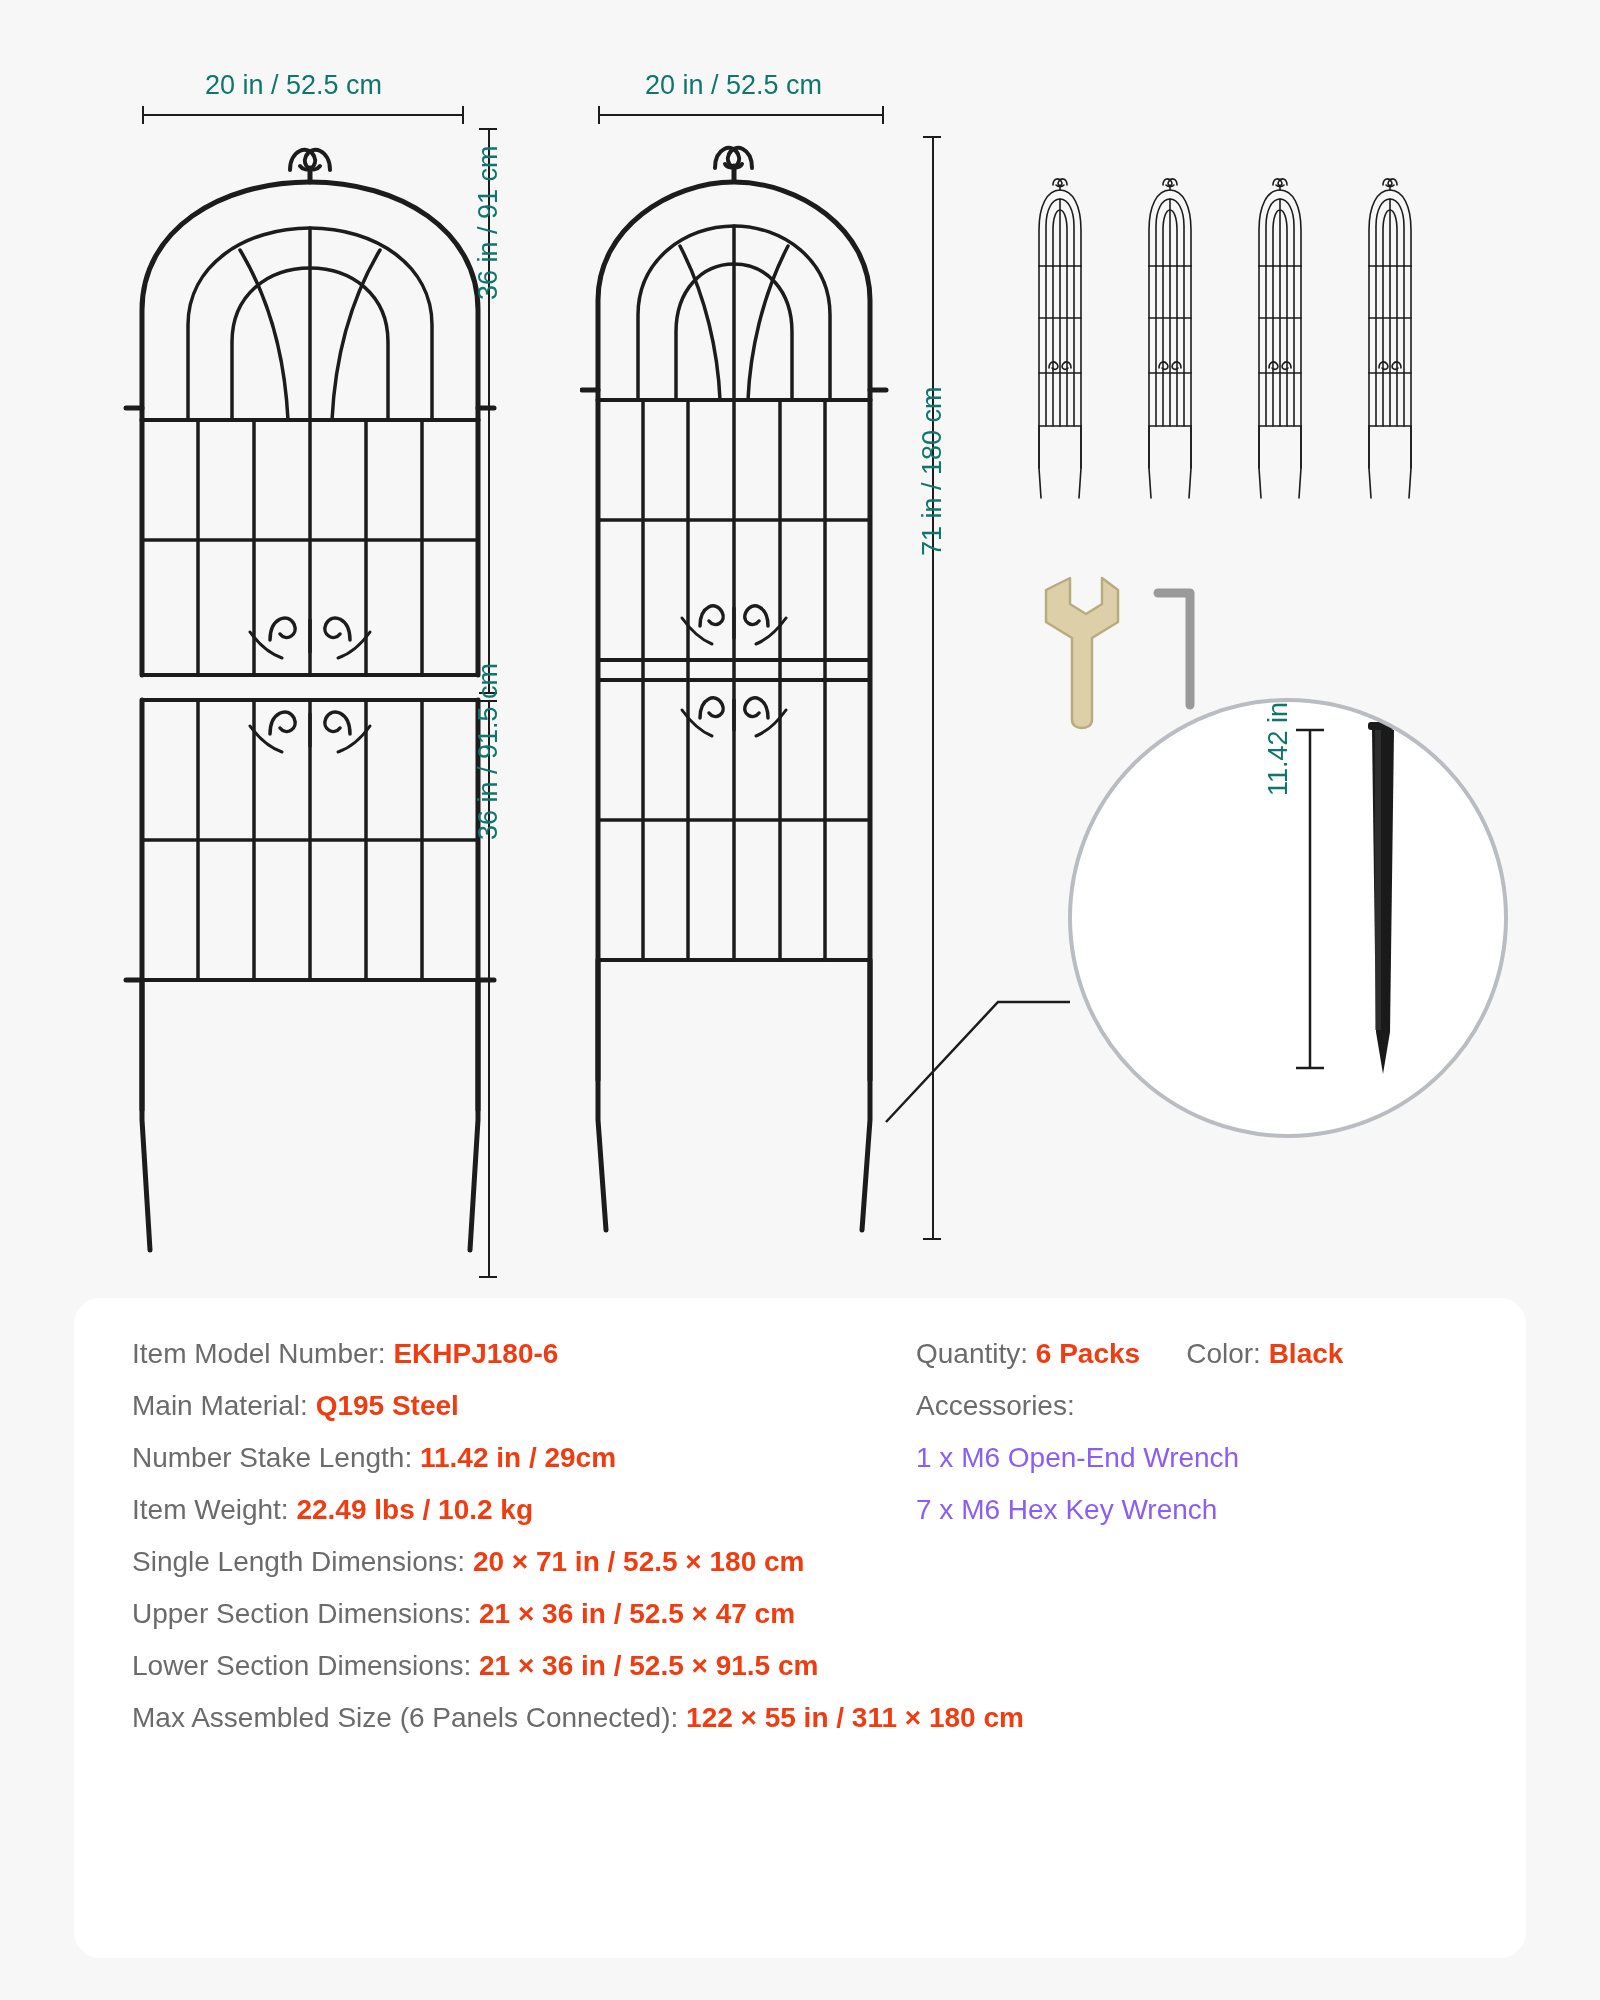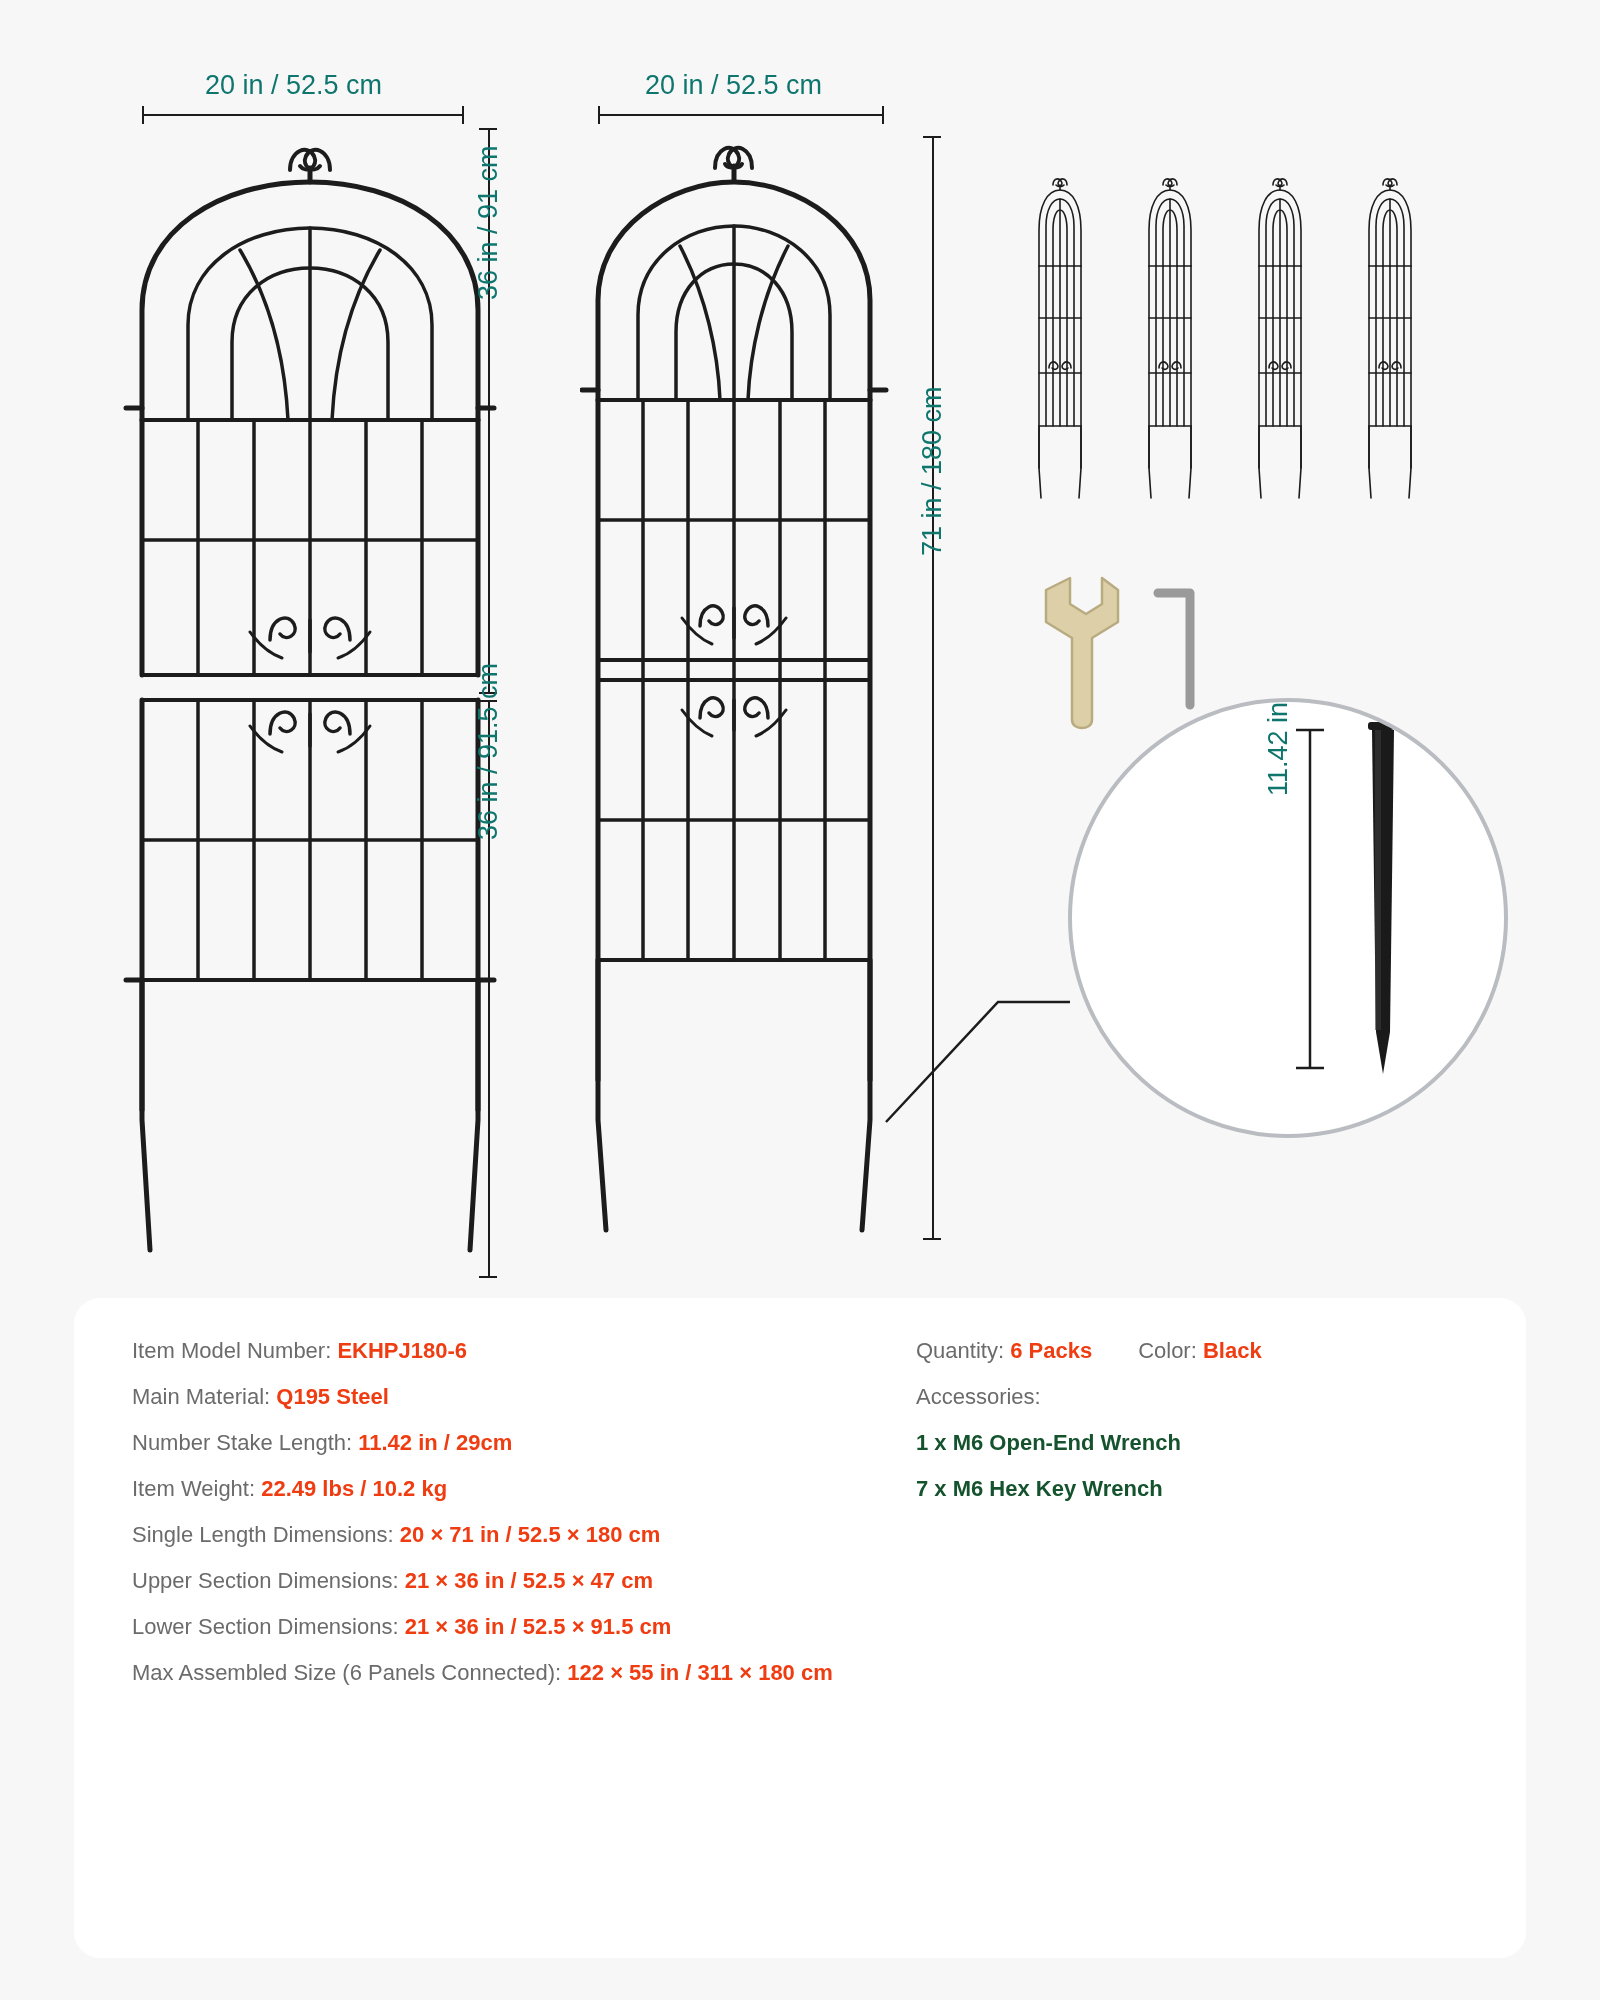--- a/index.html
+++ b/index.html
@@ -91,29 +91,29 @@
     top: 42px;
     width: 820px;
   }
   .spec-right {
     position: absolute;
     left: 842px;
     top: 42px;
     width: 540px;
   }
   .spec-row {
-    font-size: 22px;
+    font-size: 28px;
     line-height: 1.0;
     margin-bottom: 24px;
     color: #6b6b6b;
     white-space: nowrap;
   }
   .spec-row .k { color: #6b6b6b; font-weight: 400; }
   .spec-row .v { color: #f03c11; font-weight: bold; }
-  .spec-row.acc-item { color: #14532d; font-weight: bold; }
+  .spec-row.acc-item { color: #8b5cf6; font-weight: normal; }
   .inline-pair { display: inline-block; }
   .gap-lg { display: inline-block; width: 46px; }
 </style>
 </head>
 <body>
 
 <div class="canvas">
 
   <svg class="trellis" style="left:120px; top:120px;" width="380" height="1180" viewBox="0 0 380 1180">
     <g fill="none" stroke="#1c1c1c" stroke-width="5" stroke-linecap="round">

